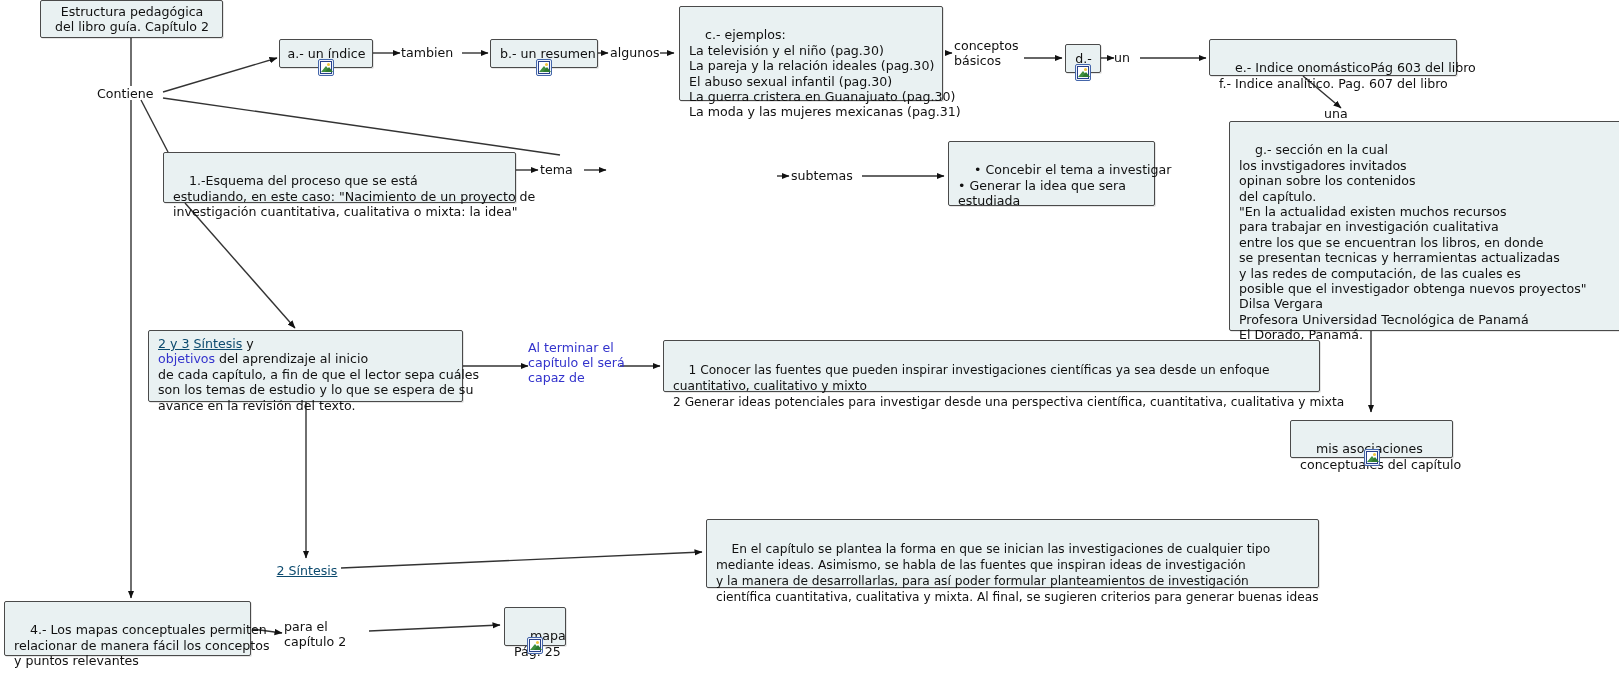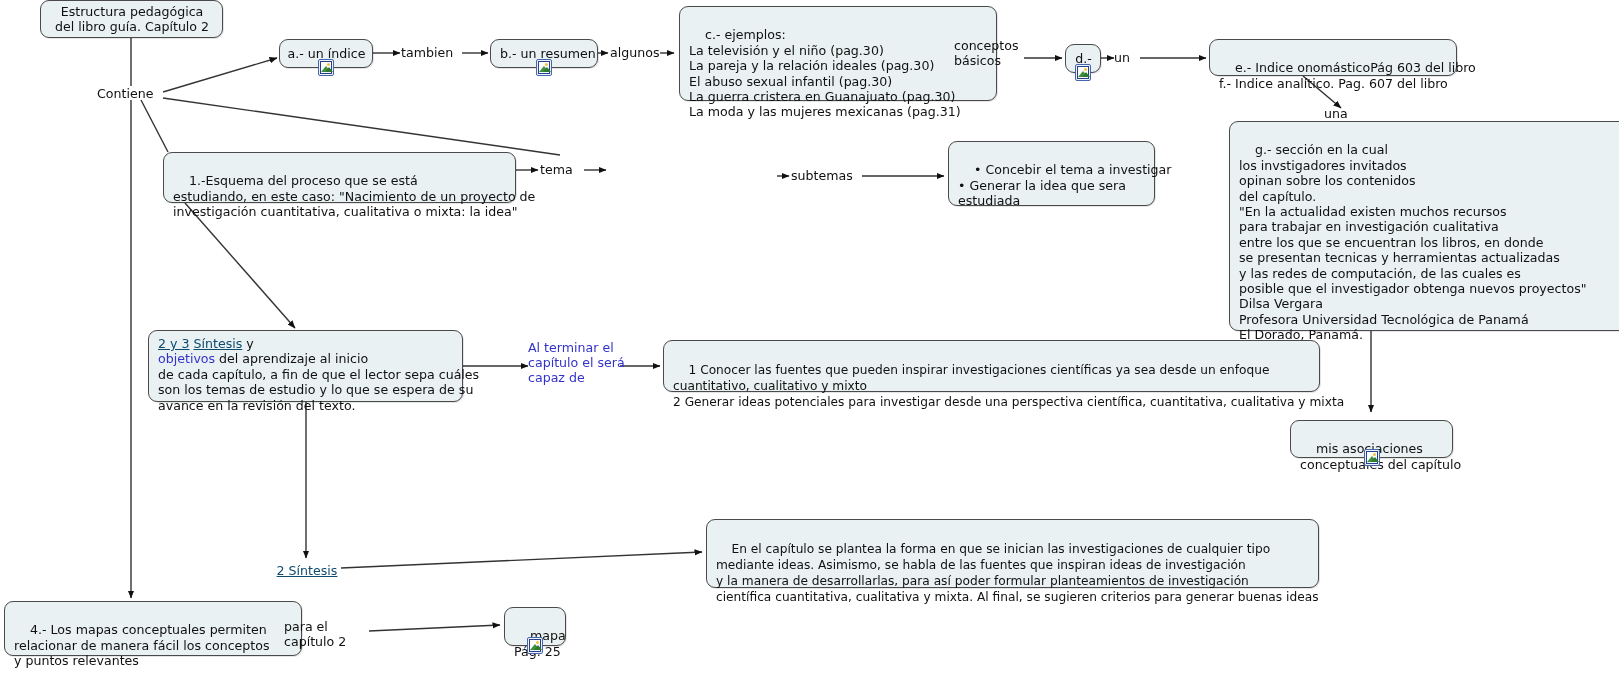--- a/index.html
+++ b/index.html
@@ -26,21 +26,21 @@
     left: 0; top: 0;
     width: 1619px;
     height: 686px;
     pointer-events: none;
   }
   .node {
     position: absolute;
     box-sizing: border-box;
     background: #e9f1f2;
     border: 1px solid #4a4a4a;
-    border-radius: 9px;
+    border-radius: 2px;
     padding: 5px 8px 5px 9px;
     font-size: 12.6px;
     line-height: 15.4px;
     color: #111111;
     white-space: pre;
     box-shadow: 1px 1px 0 rgba(0,0,0,0.10);
   }
   .node.center {
     text-align: center;
     white-space: pre;
@@ -186,21 +186,21 @@
 
   <div class="node center" style="left:490px; top:39px; width:108px; height:29px; display:flex; align-items:center; justify-content:flex-start;">
     <span>b.- un resumen</span>
     <span class="imgicon">
       <i class="frame"></i><i class="sky"></i><i class="sun"></i><i class="hill"></i><i class="hill2"></i>
     </span>
   </div>
 
   <div class="label" style="left:610px; top:45px; width:50px;">algunos</div>
 
-  <div class="node" style="left:679px; top:6px; width:318px; height:95px;">
+  <div class="node" style="left:679px; top:6px; width:264px; height:95px;">
     <span>c.- ejemplos:
 La televisión y el niño (pag.30)
 La pareja y la relación ideales (pag.30)
 El abuso sexual infantil (pag.30)
 La guerra cristera en Guanajuato (pag.30)
 La moda y las mujeres mexicanas (pag.31)</span>
   </div>
 
   <div class="label" style="left:954px; top:38px; width:70px;">conceptos
 básicos</div>
@@ -281,21 +281,21 @@
 
   <div class="label red" style="left:272px; top:563px; width:70px; text-align:center;">2 Síntesis</div>
 
   <div class="node" style="left:706px; top:519px; width:613px; height:69px; font-size:12.2px; line-height:16px;">
     <span>En el capítulo se plantea la forma en que se inician las investigaciones de cualquier tipo
 mediante ideas. Asimismo, se habla de las fuentes que inspiran ideas de investigación
 y la manera de desarrollarlas, para así poder formular planteamientos de investigación
 científica cuantitativa, cualitativa y mixta. Al final, se sugieren criterios para generar buenas ideas</span>
   </div>
 
-  <div class="node" style="left:4px; top:601px; width:298px; height:55px;">
+  <div class="node" style="left:4px; top:601px; width:247px; height:55px;">
     <span>4.- Los mapas conceptuales permiten
 relacionar de manera fácil los conceptos
 y puntos relevantes</span>
   </div>
 
   <div class="label" style="left:284px; top:619px; width:86px;">para el
 capítulo 2</div>
 
   <div class="node" style="left:504px; top:607px; width:62px; height:39px;">
     <span>mapa

